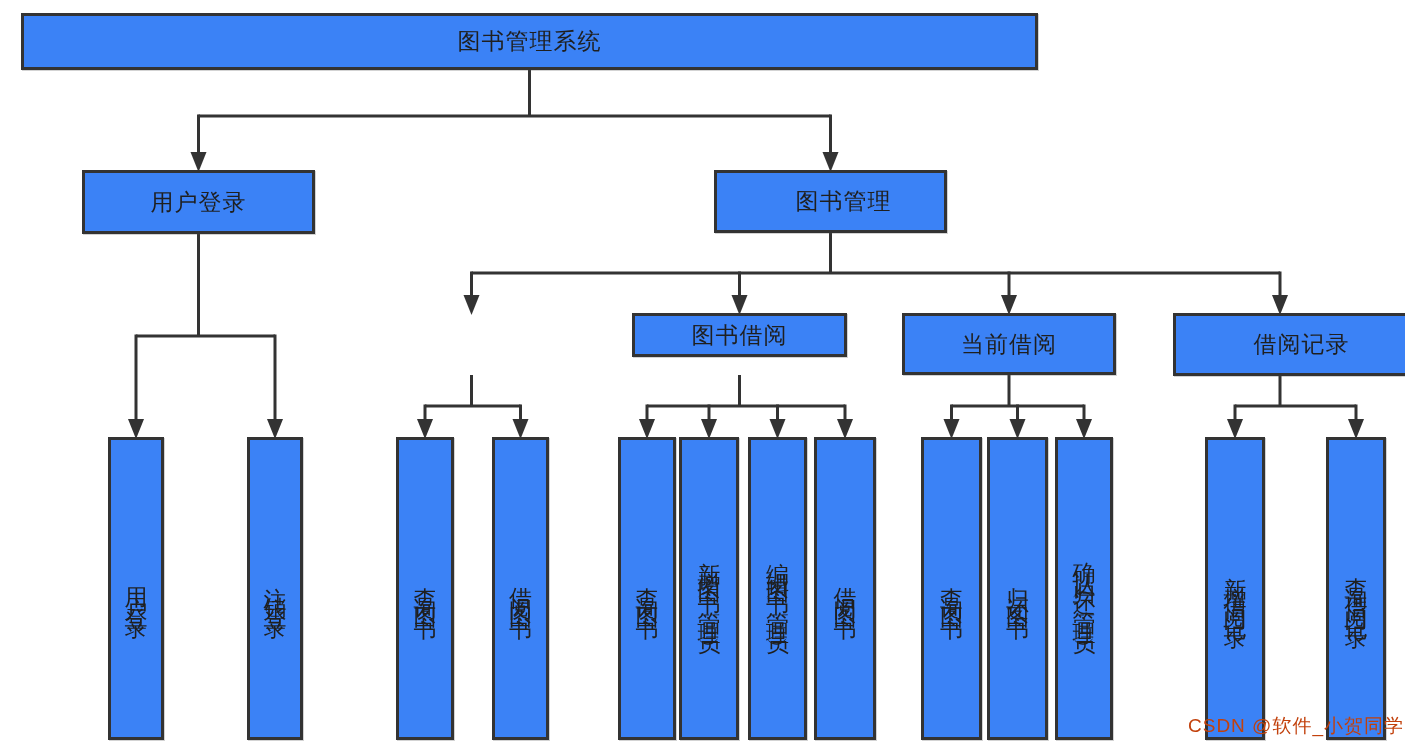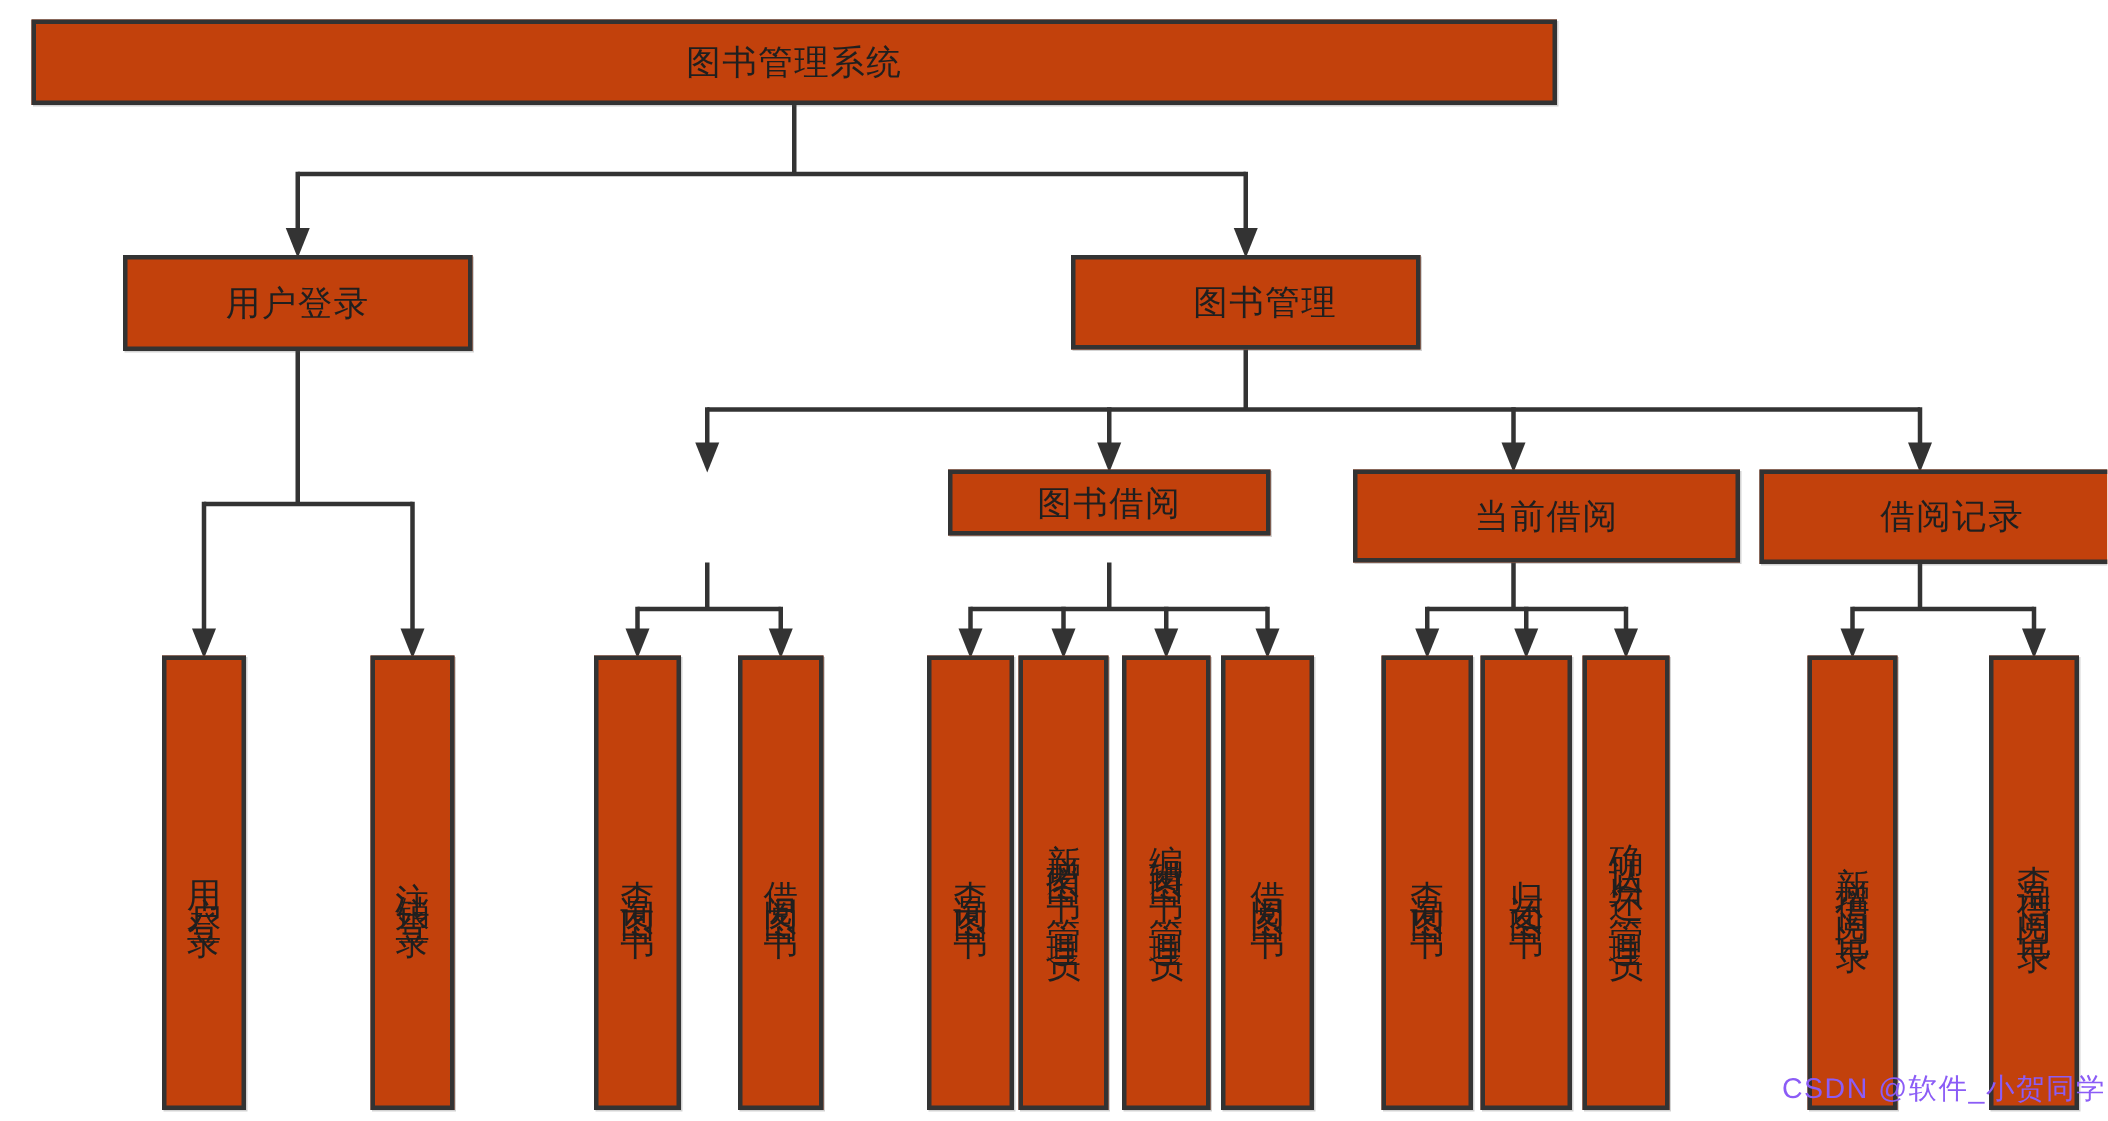--- a/index.html
+++ b/index.html
@@ -13,21 +13,21 @@
   }
   #connectors {
     position: absolute;
     left: 0; top: 0;
     width: 1405px; height: 747px;
     z-index: 1;
   }
   .node {
     position: absolute;
     box-sizing: border-box;
-    background: #c2410c;
+    background: #3b82f6;
     border: 3px solid #333333;
     display: flex;
     align-items: center;
     justify-content: center;
     z-index: 2;
     box-shadow: 1px 1px 0 rgba(80,80,80,0.25);
   }
   .node .lbl {
     color: #1f1f1f;
     font-size: 23px;
@@ -105,34 +105,34 @@
       <line x1="1084" y1="404.5" x2="1084" y2="421" stroke="#333333" stroke-width="3"></line>
       <polygon points="1076,419 1092,419 1084,439" fill="#333333"></polygon>
       <line x1="1280" y1="376" x2="1280" y2="406" stroke="#333333" stroke-width="3"></line>
       <line x1="1235" y1="406" x2="1356" y2="406" stroke="#333333" stroke-width="3"></line>
       <line x1="1235" y1="404.5" x2="1235" y2="421" stroke="#333333" stroke-width="3"></line>
       <polygon points="1227,419 1243,419 1235,439" fill="#333333"></polygon>
       <line x1="1356" y1="404.5" x2="1356" y2="421" stroke="#333333" stroke-width="3"></line>
       <polygon points="1348,419 1364,419 1356,439" fill="#333333"></polygon>
     </svg>
 
-  <div id="watermark" style="color: #8b5cf6;">CSDN @软件_小贺同学</div>
+  <div id="watermark" style="color: #c2410c;">CSDN @软件_小贺同学</div>
 <div class="node h" style="left: 21px; top: 13px; width: 1017px; height: 57px;">
       <span class="lbl">图书管理系统</span>
     </div>
     <div class="node h" style="left: 82px; top: 170px; width: 233px; height: 64px;">
       <span class="lbl">用户登录</span>
     </div>
     <div class="node h" style="left: 714px; top: 170px; width: 233px; height: 63px; padding-left: 26px;">
       <span class="lbl">图书管理</span>
     </div>
     <div class="node h" style="left: 632px; top: 313px; width: 215px; height: 44px;">
       <span class="lbl">图书借阅</span>
     </div>
-    <div class="node h" style="left: 902px; top: 313px; width: 258px; height: 62px;">
+    <div class="node h" style="left: 902px; top: 313px; width: 214px; height: 62px;">
       <span class="lbl">当前借阅</span>
     </div>
     <div class="node h" style="left: 1173px; top: 313px; width: 257px; height: 63px;">
       <span class="lbl">借阅记录</span>
     </div>
     <div class="node v" style="left: 108px; top: 437px; width: 56px; height: 303px;">
       <span class="lbl">用户登录</span>
     </div>
     <div class="node v" style="left: 247px; top: 437px; width: 56px; height: 303px;">
       <span class="lbl">注销登录</span>

